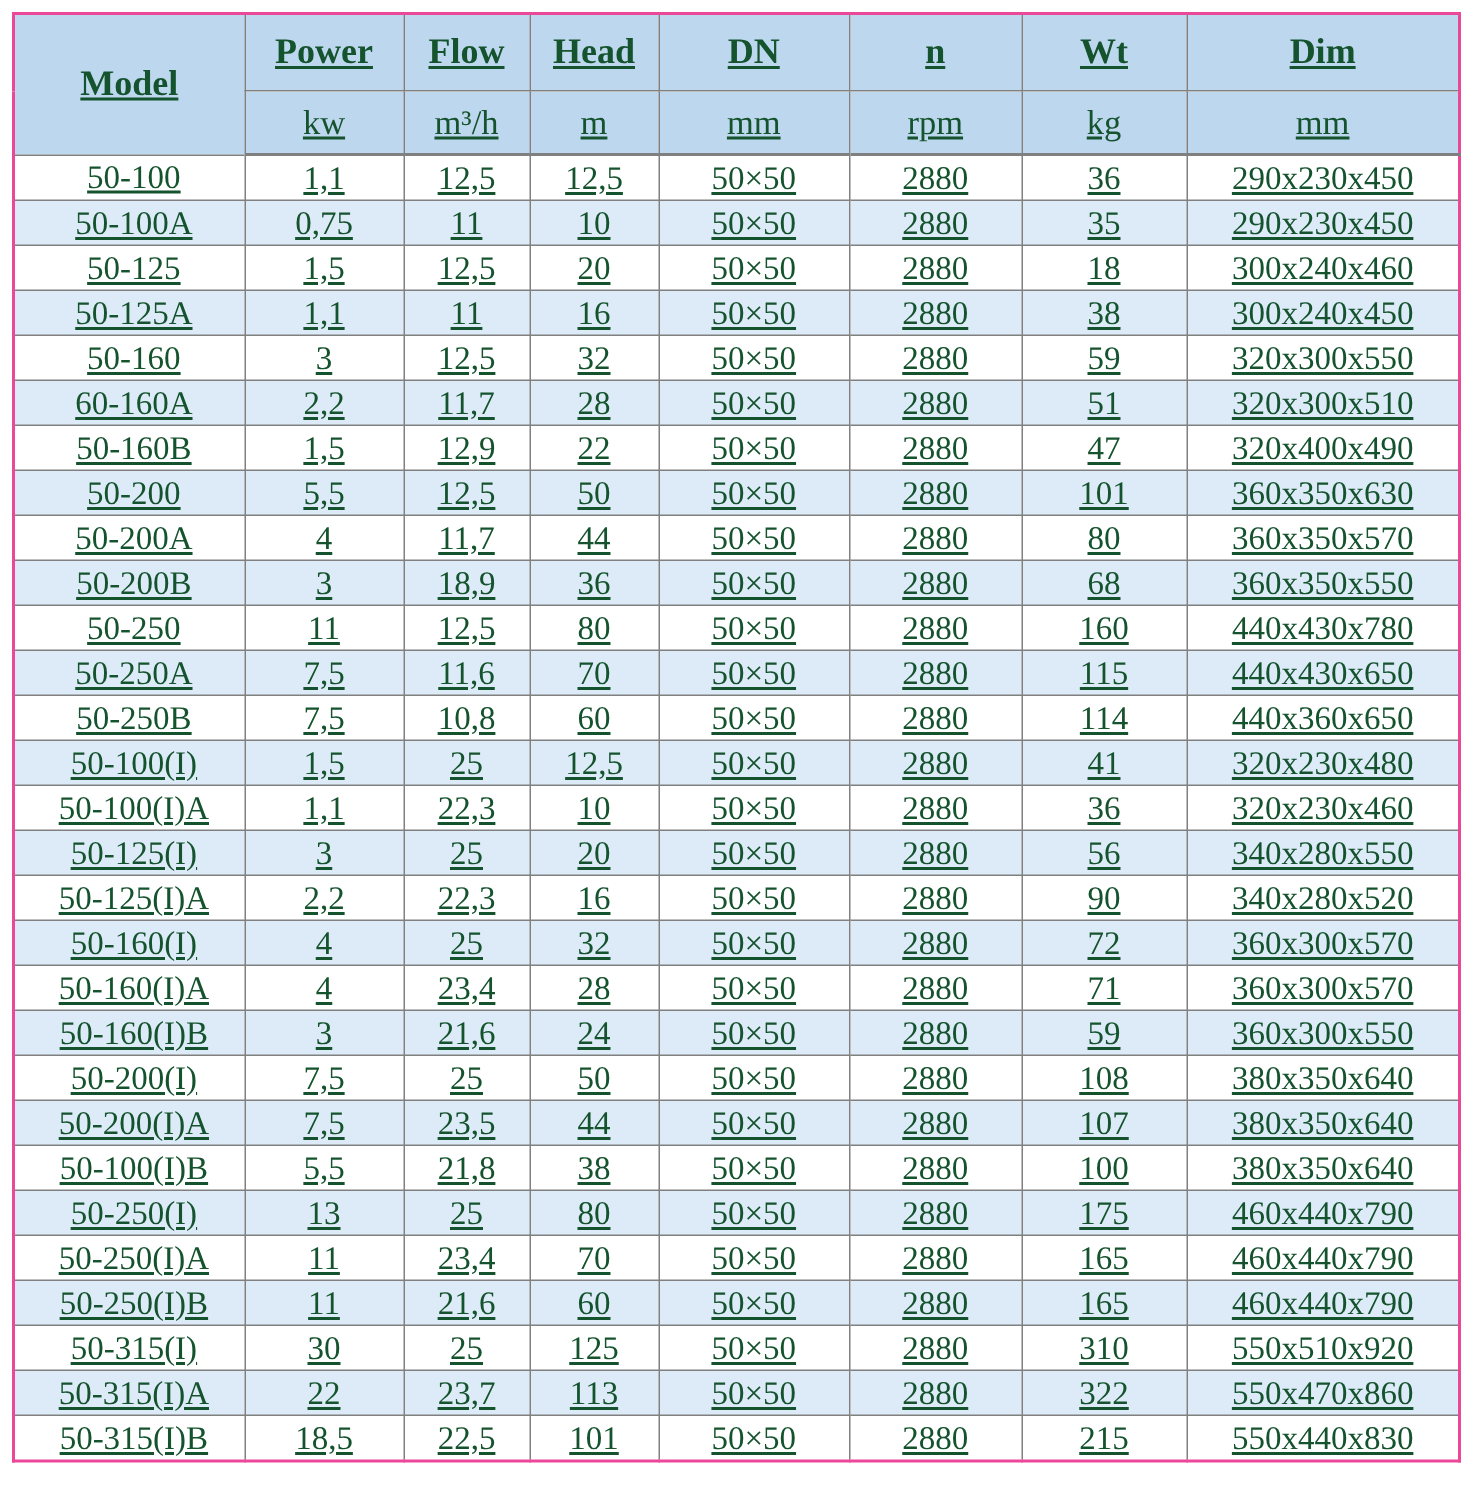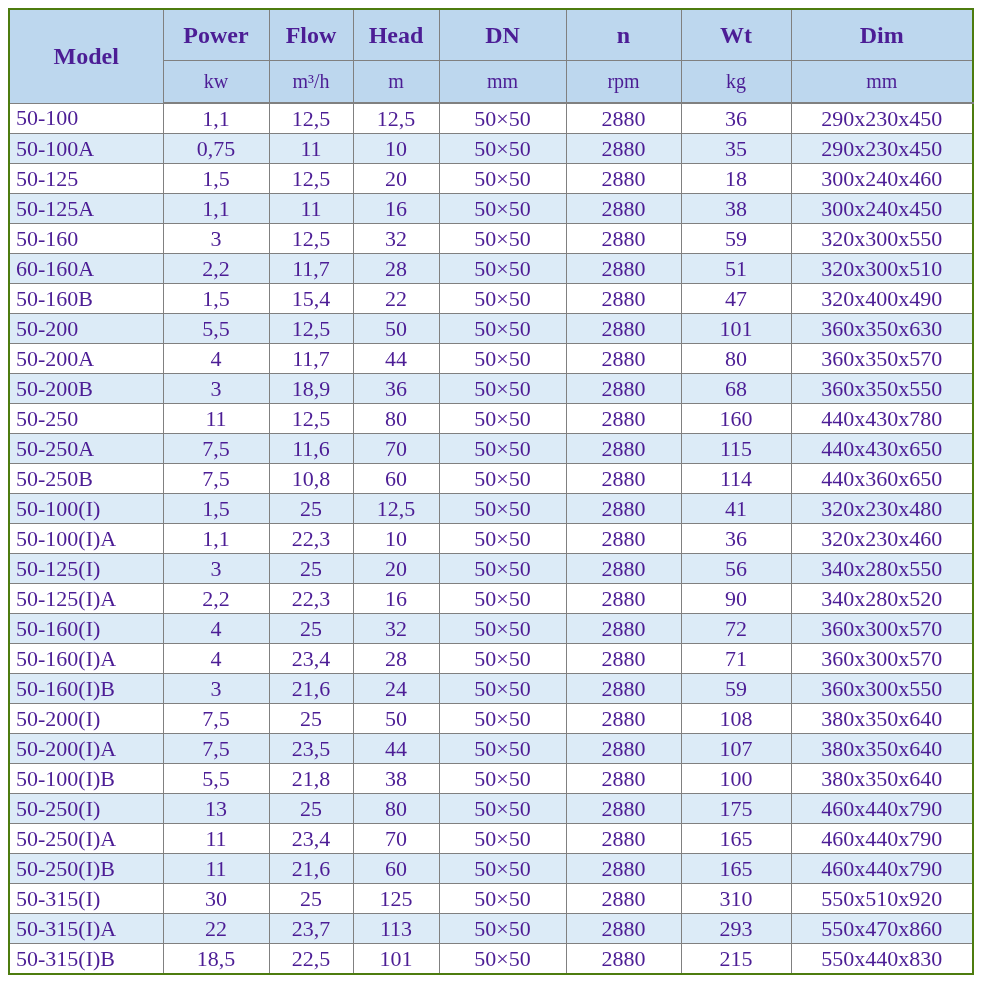--- a/index.html
+++ b/index.html
@@ -11,52 +11,53 @@
     overflow: hidden;
   }
   .page {
     padding: 8px 0 0 8px;
   }
   table.spec {
     border-collapse: collapse;
     table-layout: fixed;
     width: 964px;
     font-family: "Liberation Serif", "DejaVu Serif", serif;
-    color: #4c1d95;
-    border: 2px solid #4d7c0f;
+    color: #14532d;
+    border: 2px solid #ec4899;
+    text-decoration: underline;
   }
   table.spec th, table.spec td {
     border: 1px solid #808080;
     overflow: hidden;
     white-space: nowrap;
     padding: 0;
   }
   thead th {
     background: #bdd7ee;
     font-weight: bold;
     font-size: 24px;
     height: 50px;
     text-align: center;
     vertical-align: middle;
   }
   thead tr.units th {
     font-weight: normal;
-    font-size: 20px;
+    font-size: 23px;
     height: 41px;
     border-bottom: 2px solid #808080;
   }
   tbody td {
     font-size: 22px;
     text-align: center;
     height: 29px;
     vertical-align: middle;
     background: #ffffff;
   }
   tbody td.model {
-    text-align: left;
+    text-align: center;
     padding-left: 6px;
   }
   tbody tr:nth-child(even) td {
     background: #dcebf7;
   }
   
   col.c-model { width: 154px; }
   col.c-power { width: 106px; }
   col.c-flow  { width: 84px; }
   col.c-head  { width: 86px; }
@@ -158,21 +159,21 @@
           <td>11,7</td>
           <td>28</td>
           <td>50×50</td>
           <td>2880</td>
           <td>51</td>
           <td>320x300x510</td>
         </tr>
         <tr>
           <td class="model">50-160B</td>
           <td>1,5</td>
-          <td>15,4</td>
+          <td>12,9</td>
           <td>22</td>
           <td>50×50</td>
           <td>2880</td>
           <td>47</td>
           <td>320x400x490</td>
         </tr>
         <tr>
           <td class="model">50-200</td>
           <td>5,5</td>
           <td>12,5</td>
@@ -372,21 +373,21 @@
           <td>310</td>
           <td>550x510x920</td>
         </tr>
         <tr>
           <td class="model">50-315(I)A</td>
           <td>22</td>
           <td>23,7</td>
           <td>113</td>
           <td>50×50</td>
           <td>2880</td>
-          <td>293</td>
+          <td>322</td>
           <td>550x470x860</td>
         </tr>
         <tr>
           <td class="model">50-315(I)B</td>
           <td>18,5</td>
           <td>22,5</td>
           <td>101</td>
           <td>50×50</td>
           <td>2880</td>
           <td>215</td>

